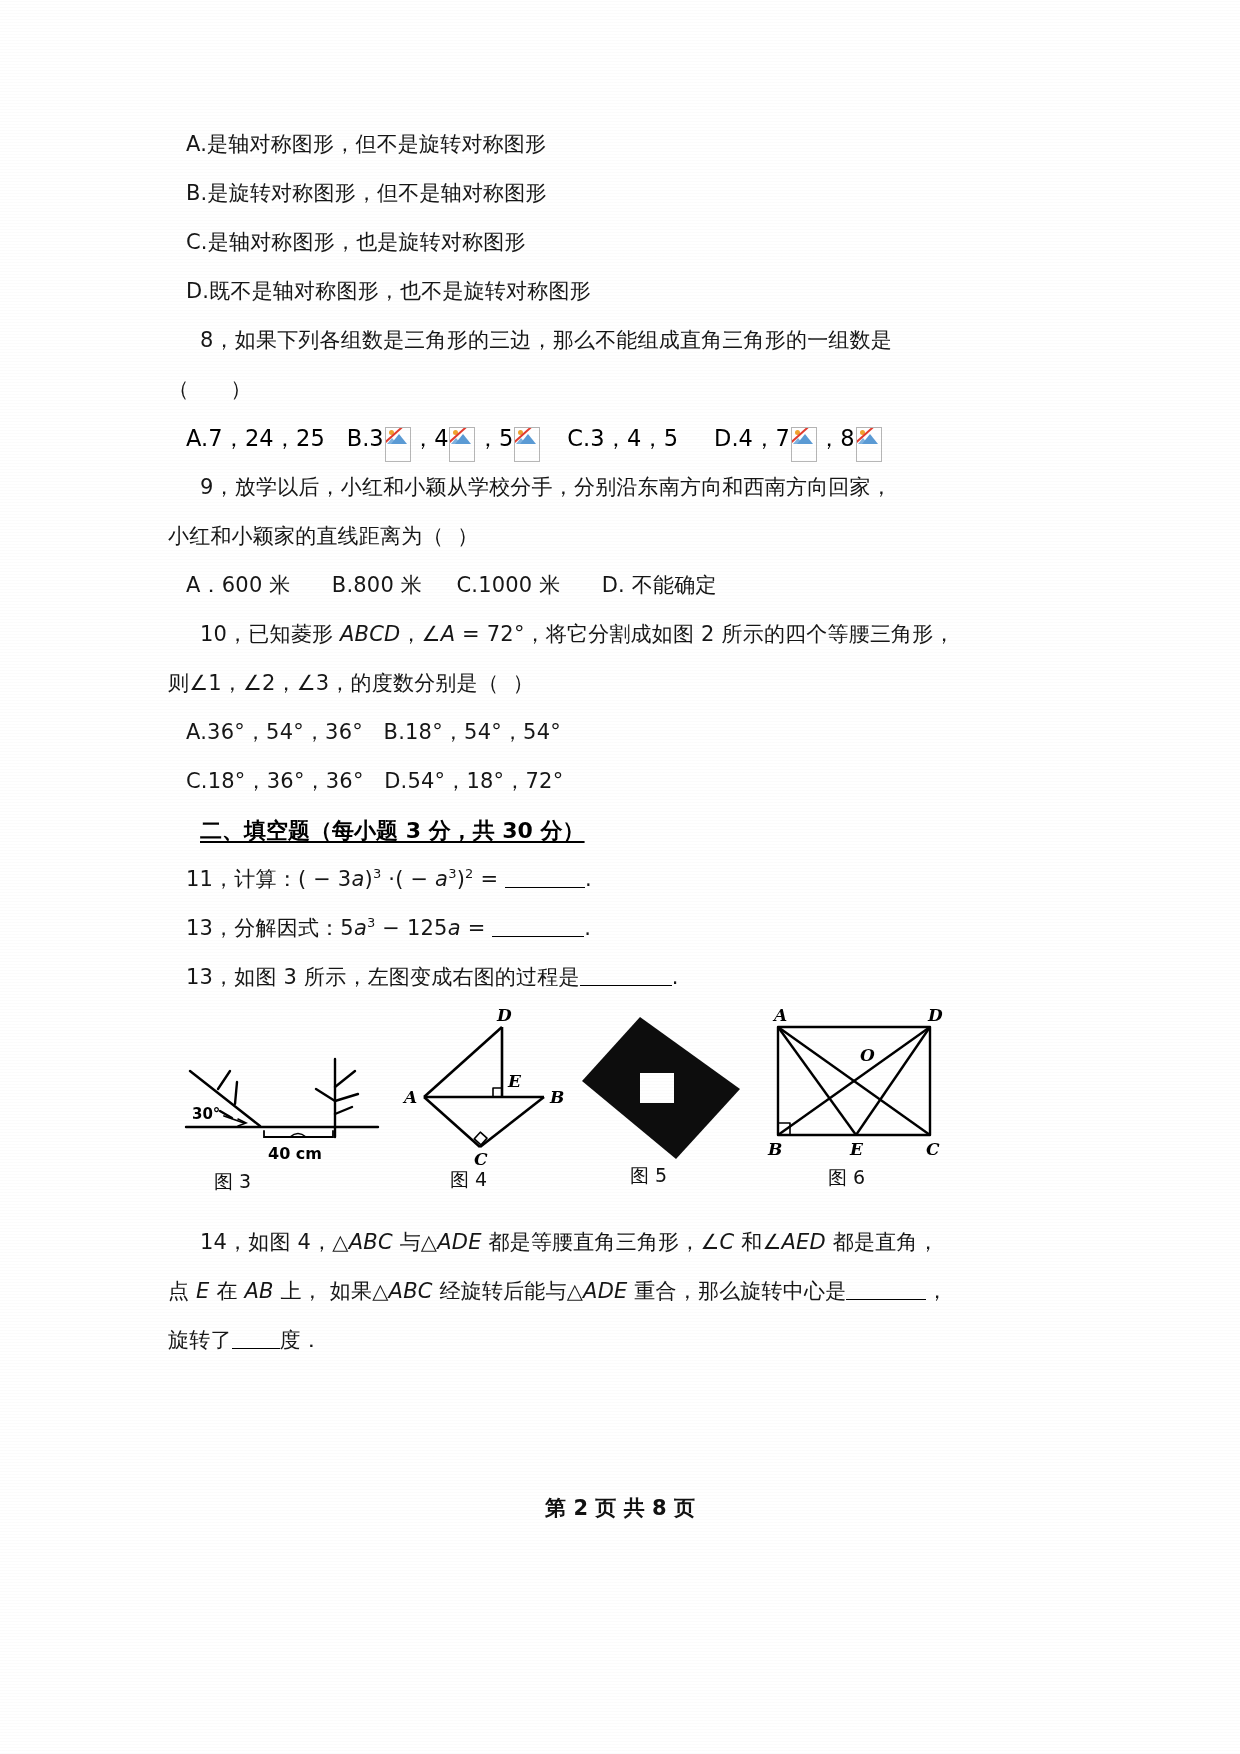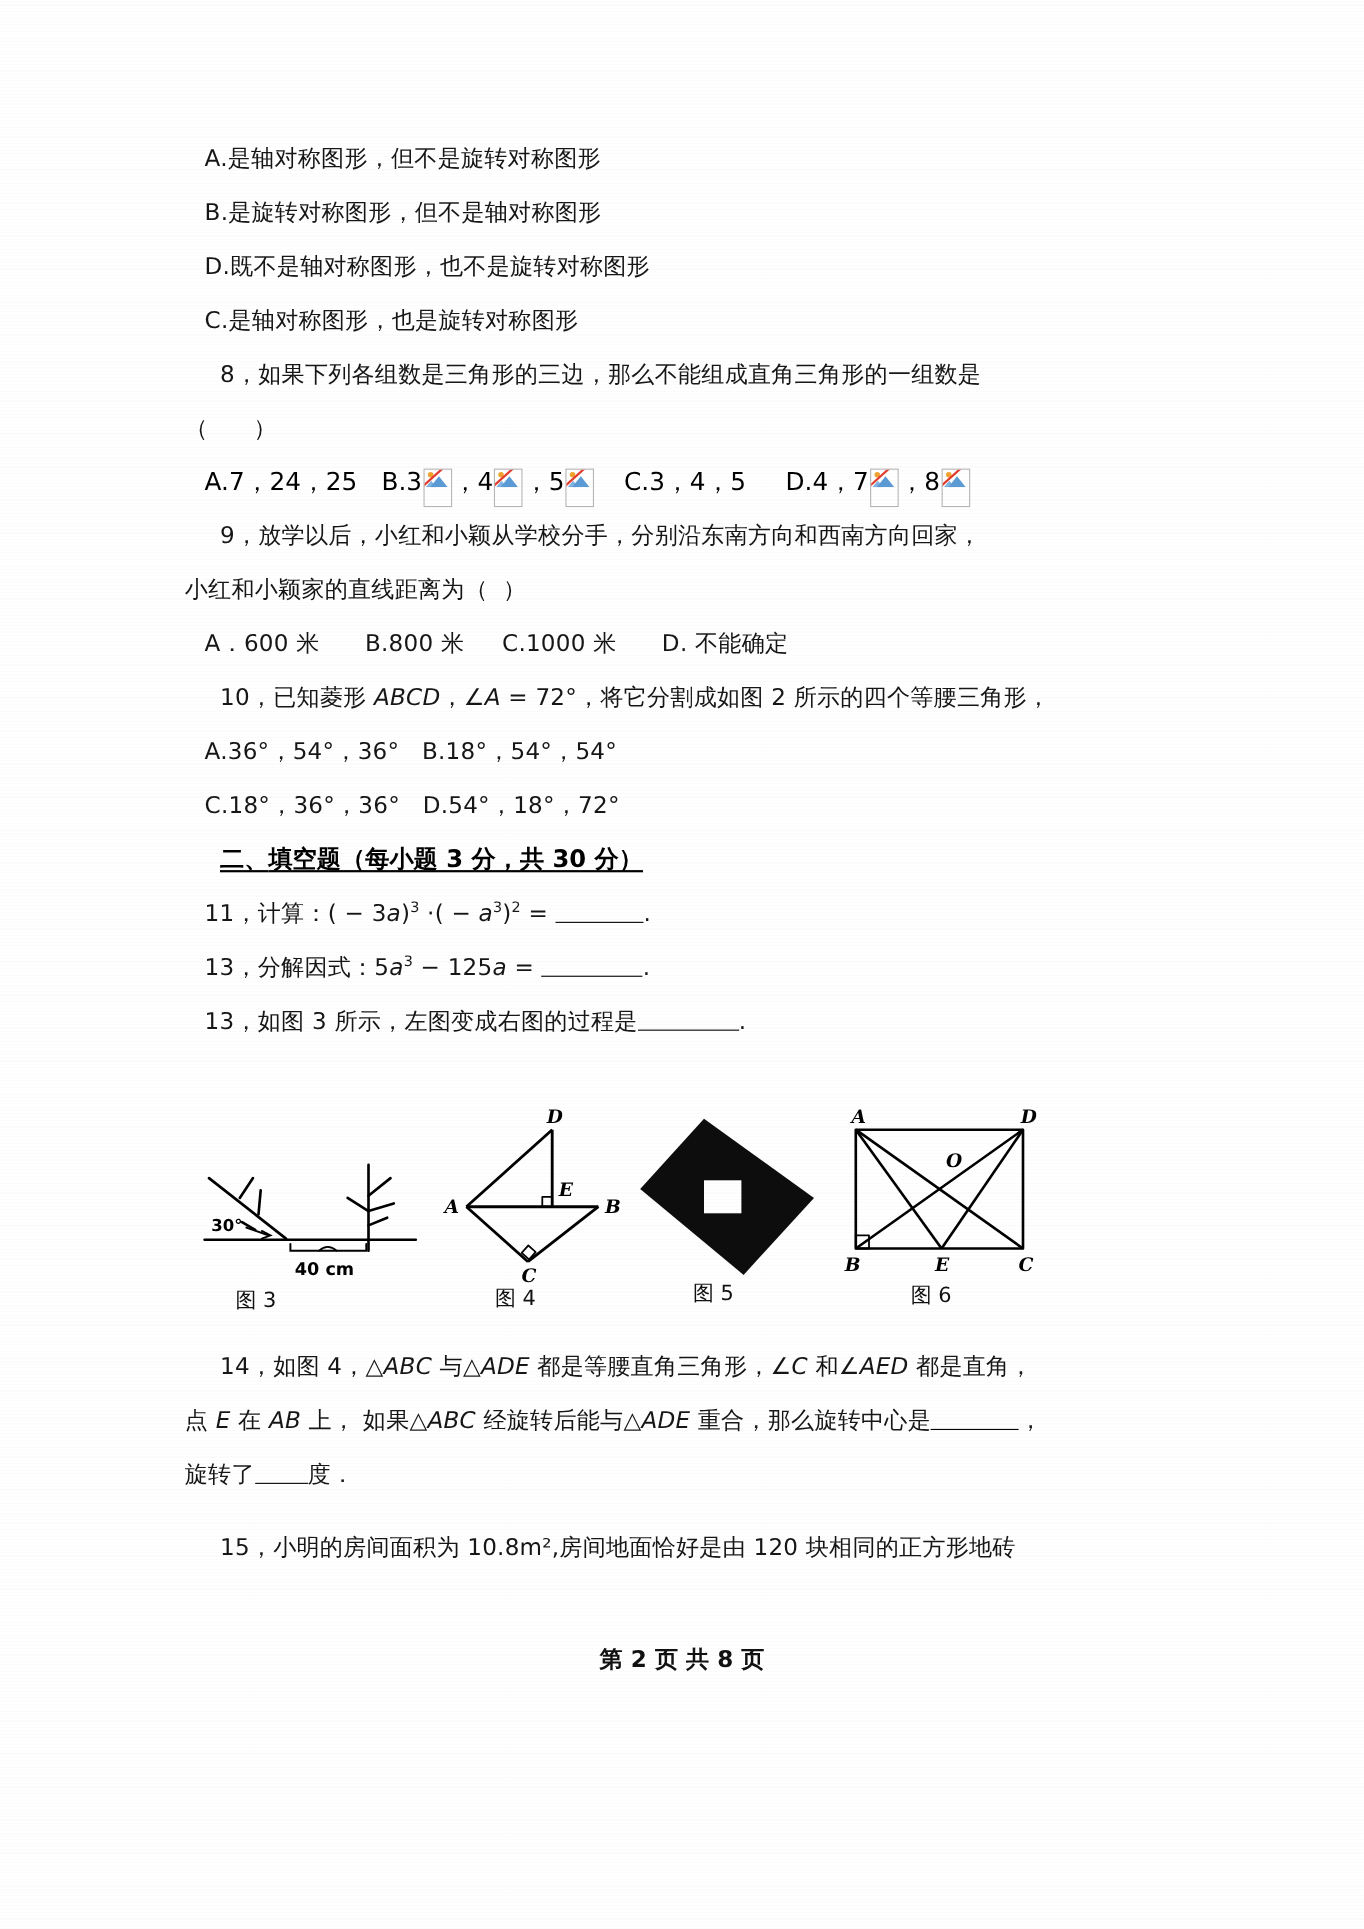--- a/index.html
+++ b/index.html
@@ -135,22 +135,22 @@
 </style>
 </head>
 <body>
 
 <div class="page">
 
   <div class="content">
 
     <div class="line indent-2 cn">A.是轴对称图形，但不是旋转对称图形</div>
     <div class="line indent-2 cn">B.是旋转对称图形，但不是轴对称图形</div>
+    <div class="line indent-2 cn">C.是轴对称图形，也是旋转对称图形</div>
     <div class="line indent-2 cn">D.既不是轴对称图形，也不是旋转对称图形</div>
-    <div class="line indent-2 cn">C.是轴对称图形，也是旋转对称图形</div>
 
     <div class="line indent-1 cn">8，如果下列各组数是三角形的三边，那么不能组成直角三角形的一组数是</div>
     <div class="line indent-0 cn">（      ）</div>
 
     <div class="optline cn" style="text-indent:18px;">
       <span>A.7，24，25</span><span style="display:inline-block;width:22px;"></span><span>B.3</span><span class="brokenimg"><span class="thumb">
             <span class="mtn2"></span>
             <span class="mtn"></span>
             <span class="sun"></span>
           </span><span class="slash"></span></span><span>，4</span><span class="brokenimg"><span class="thumb">
@@ -170,20 +170,21 @@
             <span class="mtn"></span>
             <span class="sun"></span>
           </span><span class="slash"></span></span>
     </div>
 
     <div class="line indent-1 cn">9，放学以后，小红和小颖从学校分手，分别沿东南方向和西南方向回家，</div>
     <div class="line indent-0 cn">小红和小颖家的直线距离为（  ）</div>
     <div class="line indent-2 cn">A．600 米      B.800 米     C.1000 米      D. 不能确定</div>
 
     <div class="line indent-1 cn"><span>10，已知菱形 </span><span class="it">ABCD</span><span>，∠</span><span class="it">A</span><span> = 72°，将它分割成如图 2 所示的四个等腰三角形，</span></div>
+    <div class="line indent-0 cn">则∠1，∠2，∠3，的度数分别是（  ）</div>
     <div class="line indent-2 cn">A.36°，54°，36°   B.18°，54°，54°</div>
     <div class="line indent-2 cn">C.18°，36°，36°   D.54°，18°，72°</div>
 
     <div class="sec-head"><u><span>二、</span><span>填空题</span><span>（每小题 3 分，共 30 分）</span></u></div>
 
     <div class="line indent-2 cn"><span>11，计算：</span><span>( − 3</span><span class="it">a</span><span>)</span><sup>3</sup><span> ·( − </span><span class="it">a</span><sup>3</sup><span>)</span><sup>2</sup><span> = </span><span class="blank b-sm"></span><span>.</span></div>
 
     <div class="line indent-2 cn"><span>13，分解因式：</span><span>5</span><span class="it">a</span><sup>3</sup><span> − 125</span><span class="it">a</span><span> = </span><span class="blank b-md"></span><span>.</span></div>
 
     <div class="line indent-2 cn"><span>13，如图 3 所示，左图变成右图的过程是</span><span class="blank b-md"></span><span>.</span></div>
@@ -280,21 +281,20 @@
   </div>
 
   <div style="position:absolute;left:168px;top:1218px;width:880px;">
 
     <div class="line indent-1 cn"><span>14，如图 4，△</span><span class="it">ABC</span><span> 与△</span><span class="it">ADE</span><span> 都是等腰直角三角形，∠</span><span class="it">C</span><span> 和∠</span><span class="it">AED</span><span> 都是直角，</span></div>
 
     <div class="line indent-0 cn"><span>点 </span><span class="it">E</span><span> 在 </span><span class="it">AB</span><span> 上， 如果△</span><span class="it">ABC</span><span> 经旋转后能与△</span><span class="it">ADE</span><span> 重合，那么旋转中心是</span><span class="blank b-sm"></span><span>，</span></div>
 
     <div class="line indent-0 cn"><span>旋转了</span><span class="blank b-xs"></span><span>度．</span></div>
 
-    <div class="line indent-1 cn" style="margin-top:18px;">15，小明的房间面积为 10.8m²,房间地面恰好是由 120 块相同的正方形地砖</div>
 
 
   </div>
 
   <div class="footer">第 2 页 共 8 页</div>
 
   <div class="scan"></div>
 </div>
 
 </body></html>

